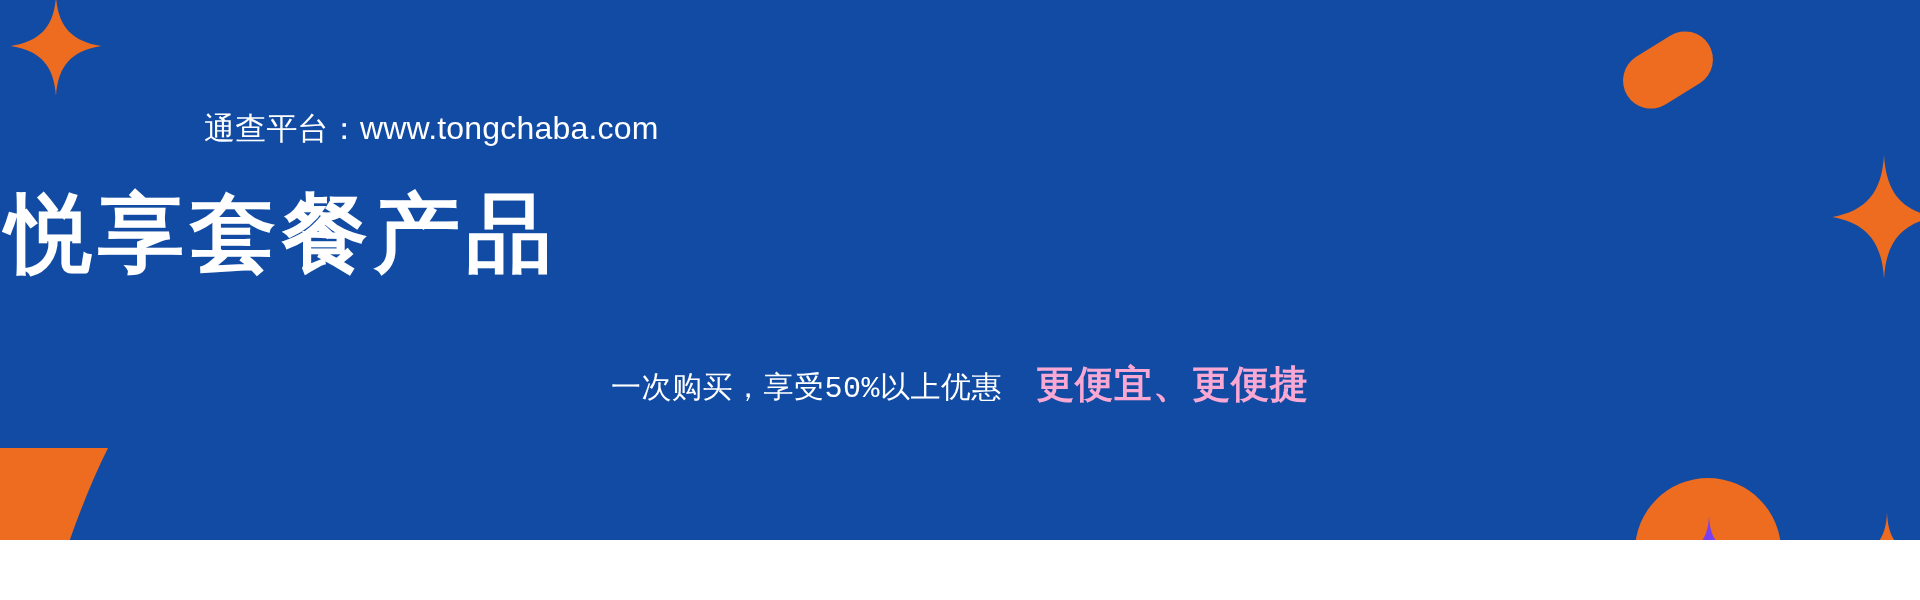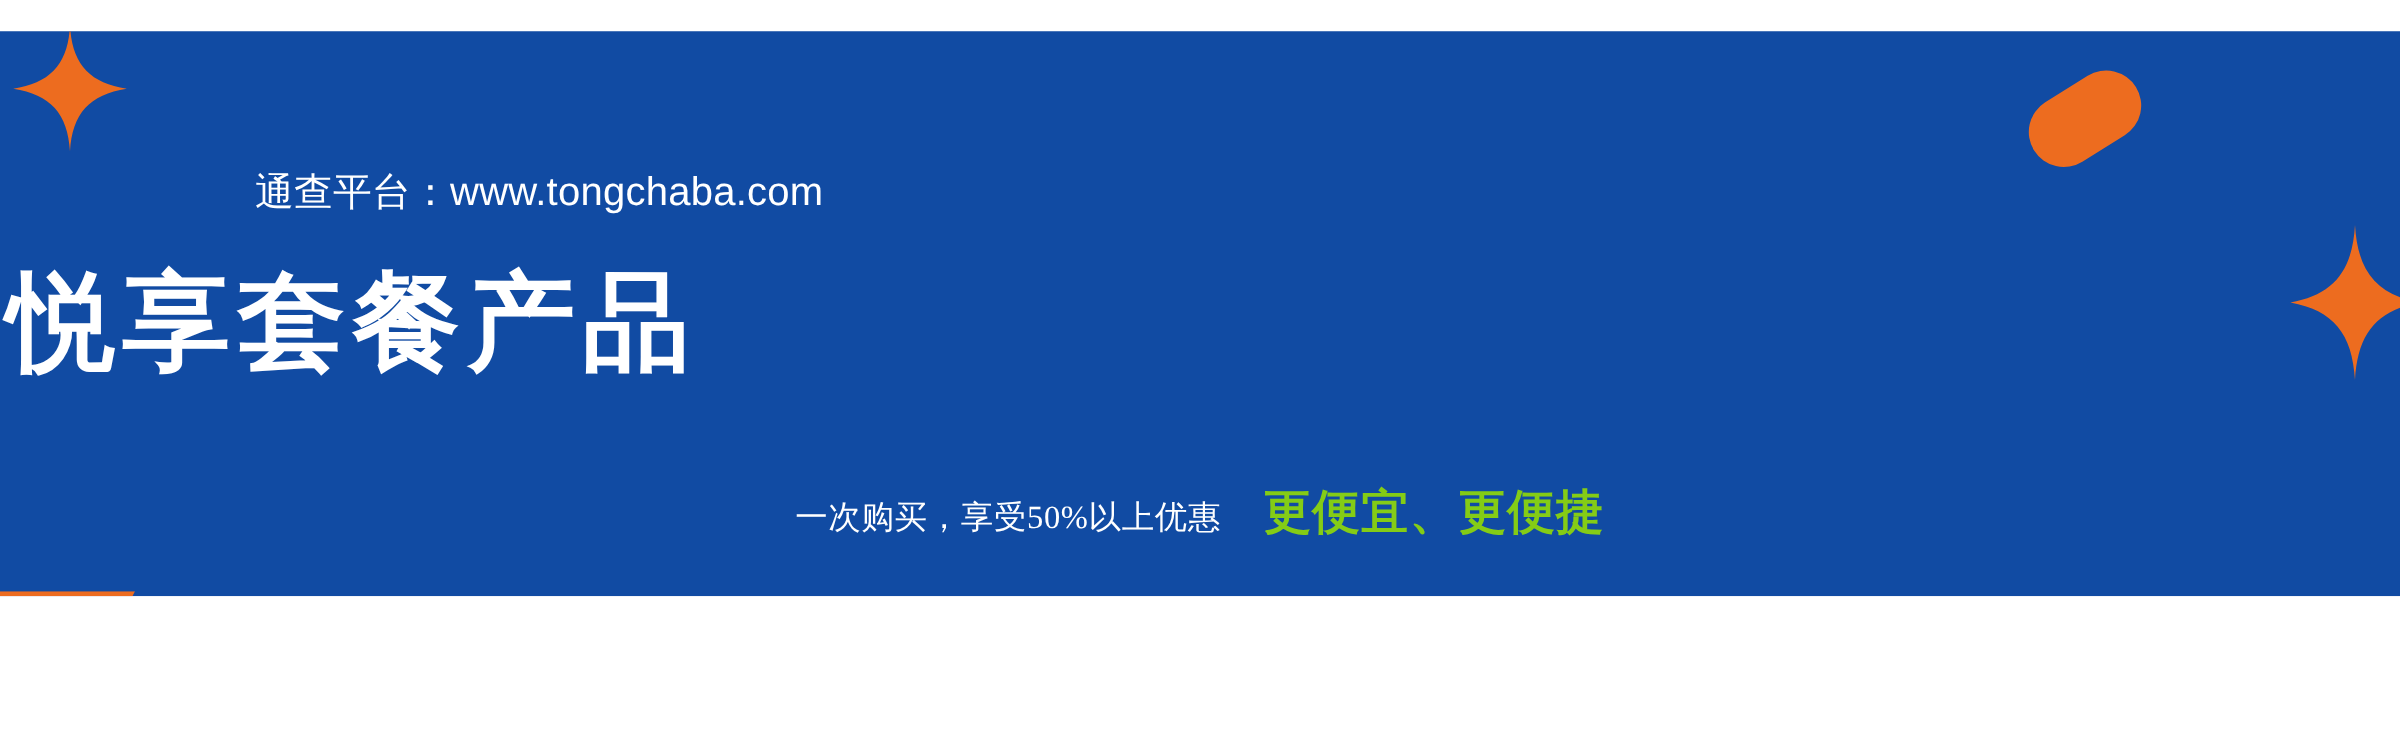--- a/index.html
+++ b/index.html
@@ -7,24 +7,23 @@
     margin: 0;
     padding: 0;
     background: #ffffff;
   }
   body {
     font-family: "Liberation Sans", "DejaVu Sans", sans-serif;
   }
   #banner {
     position: relative;
     width: 1920px;
-    height: 452px;
+    height: 540px;
     overflow: hidden;
     background: #114BA3;
-    margin-top: 25px;
   }
 
   
   .decor {
     position: absolute;
     pointer-events: none;
   }
 
   
   .sparkle {
@@ -138,31 +137,31 @@
     position: absolute;
     left: 0;
     right: 0;
     top: 362px;
     text-align: center;
     white-space: nowrap;
     line-height: 1.2;
   }
   #subline .plain {
     color: #ffffff;
-    font-family: Liberation Serif, serif;
-    font-size: 26px;
+    font-family: Liberation Mono, monospace;
+    font-size: 30px;
     font-weight: 400;
     letter-spacing: 0.5px;
   }
   #subline .gap {
     display: inline-block;
     width: 34px;
   }
   #subline .highlight {
-    color: #84cc16;
+    color: #f9a8d4;
     font-family: "DejaVu Sans", sans-serif;
     font-size: 38px;
     font-weight: bold;
     letter-spacing: 1px;
   }
 </style>
 </head>
 <body>
 
 <div id="banner">

